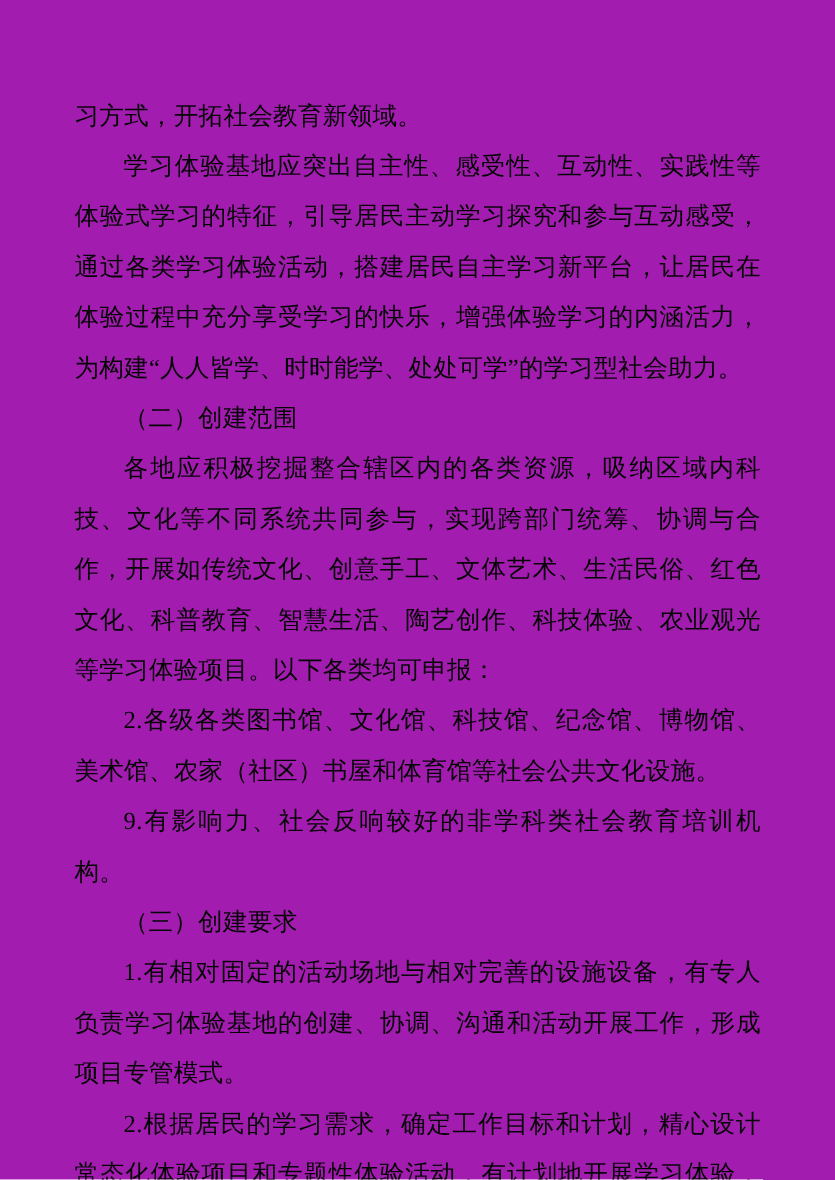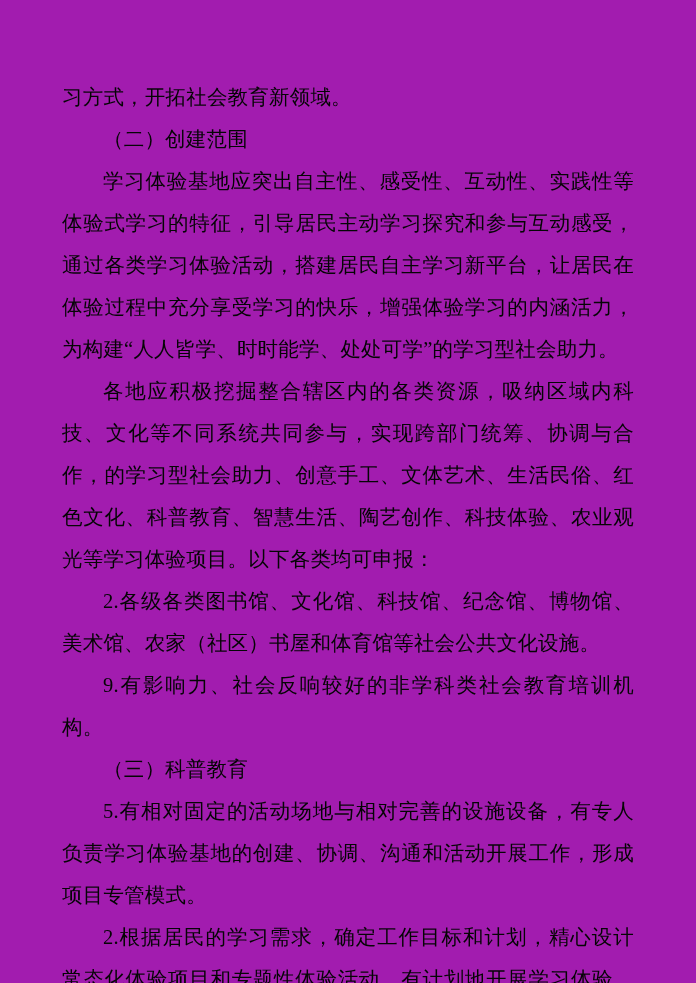--- a/index.html
+++ b/index.html
@@ -38,23 +38,23 @@
   .para.no-indent {
     text-indent: 0;
   }
 </style>
 </head>
 <body>
 
 <div class="page">
   <div class="doc-body">
     <p class="para no-indent">习方式，开拓社会教育新领域。</p>
+    <p class="para">学习体验基地应突出自主性、感受性、互动性、实践性等体验式学习的特征，引导居民主动学习探究和参与互动感受，通过各类学习体验活动，搭建居民自主学习新平台，让居民在体验过程中充分享受学习的快乐，增强体验学习的内涵活力，为构建“人人皆学、时时能学、处处可学”的学习型社会助力。</p>
     <p class="para">（二）创建范围</p>
-    <p class="para">学习体验基地应突出自主性、感受性、互动性、实践性等体验式学习的特征，引导居民主动学习探究和参与互动感受，通过各类学习体验活动，搭建居民自主学习新平台，让居民在体验过程中充分享受学习的快乐，增强体验学习的内涵活力，为构建“人人皆学、时时能学、处处可学”的学习型社会助力。</p>
-    <p class="para">各地应积极挖掘整合辖区内的各类资源，吸纳区域内科技、文化等不同系统共同参与，实现跨部门统筹、协调与合作，的学习型社会助力、创意手工、文体艺术、生活民俗、红色文化、科普教育、智慧生活、陶艺创作、科技体验、农业观光等学习体验项目。以下各类均可申报：</p>
+    <p class="para">各地应积极挖掘整合辖区内的各类资源，吸纳区域内科技、文化等不同系统共同参与，实现跨部门统筹、协调与合作，开展如传统文化、创意手工、文体艺术、生活民俗、红色文化、科普教育、智慧生活、陶艺创作、科技体验、农业观光等学习体验项目。以下各类均可申报：</p>
     <p class="para">2.各级各类图书馆、文化馆、科技馆、纪念馆、博物馆、美术馆、农家（社区）书屋和体育馆等社会公共文化设施。</p>
     <p class="para">9.有影响力、社会反响较好的非学科类社会教育培训机构。</p>
-    <p class="para">（三）科普教育</p>
-    <p class="para">5.有相对固定的活动场地与相对完善的设施设备，有专人负责学习体验基地的创建、协调、沟通和活动开展工作，形成项目专管模式。</p>
+    <p class="para">（三）创建要求</p>
+    <p class="para">1.有相对固定的活动场地与相对完善的设施设备，有专人负责学习体验基地的创建、协调、沟通和活动开展工作，形成项目专管模式。</p>
     <p class="para">2.根据居民的学习需求，确定工作目标和计划，精心设计常态化体验项目和专题性体验活动，有计划地开展学习体验，做到有计划、有方案、有公告、有记录、有总结。</p>
 
   </div>
 </div>
 
 </body></html>

